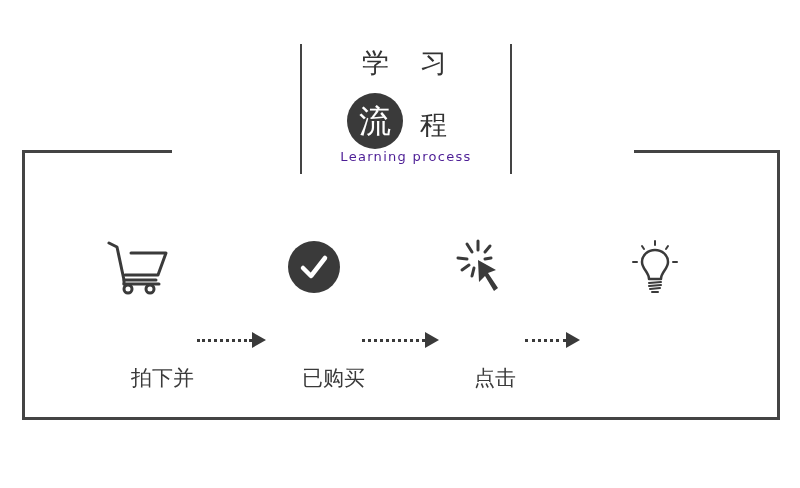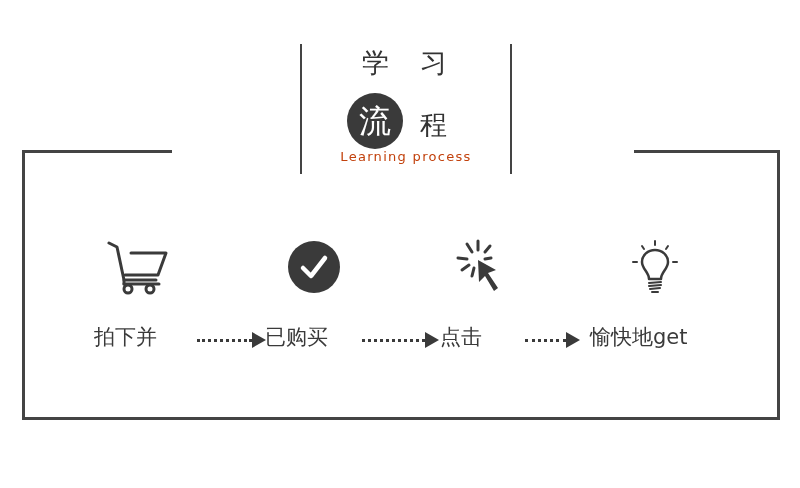--- a/index.html
+++ b/index.html
@@ -5,22 +5,22 @@
   html, body { margin: 0; padding: 0; background: #ffffff; }
   body { width: 800px; height: 488px; position: relative; overflow: hidden;
          font-family: "DejaVu Sans", "Liberation Sans", sans-serif; color: #3c3c3c; }
   .line { position: absolute; background: #444444; }
   .title-char { position: absolute; font-size: 27px; line-height: 30px; color: #333333; font-weight: 500; }
   .title-circle { position: absolute; left: 347px; top: 93px; width: 56px; height: 56px; border-radius: 50%;
                   background: #3a3a3a; }
   .title-circle span { position: absolute; left: 0; top: 0; width: 56px; height: 56px; line-height: 56px;
                        text-align: center; font-size: 32px; color: #ffffff; }
   .subtitle { position: absolute; left: 318px; top: 149px; width: 176px; text-align: center;
-              font-size: 13px; letter-spacing: 1.3px; color: #c2410c; }
-  .step-label { position: absolute; text-align: left; font-size: 21px; line-height: 24px; color: #3a3a3a; }
+              font-size: 13px; letter-spacing: 1.3px; color: #4c1d95; }
+  .step-label { position: absolute; text-align: right; font-size: 21px; line-height: 24px; color: #3a3a3a; margin-top: 41px; }
   .arrow { position: absolute; height: 16px; }
   .arrow .dots { position: absolute; left: 0; top: 7px; height: 0; border-top: 3px dotted #3a3a3a; }
   .arrow .head { position: absolute; top: 0; width: 0; height: 0;
                  border-top: 8px solid transparent; border-bottom: 8px solid transparent;
                  border-left: 14px solid #3a3a3a; }
   .icon { position: absolute; }
 </style>
 </head>
 <body>
 
@@ -111,15 +111,14 @@
       <line x1="5" y1="24" x2="9" y2="24" stroke-width="2"></line>
       <line x1="45" y1="24" x2="49" y2="24" stroke-width="2"></line>
       <path d="M21,41 C21,34 14,31 14,24 C14,17 20,12 27,12 C34,12 40,17 40,24 C40,31 33,34 33,41 Z" stroke-width="2.5" stroke-linejoin="round"></path>
       <line x1="21" y1="45" x2="33" y2="44" stroke-width="2"></line>
       <line x1="21" y1="48" x2="33" y2="47" stroke-width="2"></line>
       <line x1="22" y1="51" x2="32" y2="50" stroke-width="2"></line>
       <line x1="24" y1="54" x2="30" y2="54" stroke-width="2"></line>
     </g>
   </svg>
   <div class="step-label" style="left:590px; top:325px; width:134px;">
-    <div>愉快地get</div>
   </div>
 </div>
 
 </body></html>

